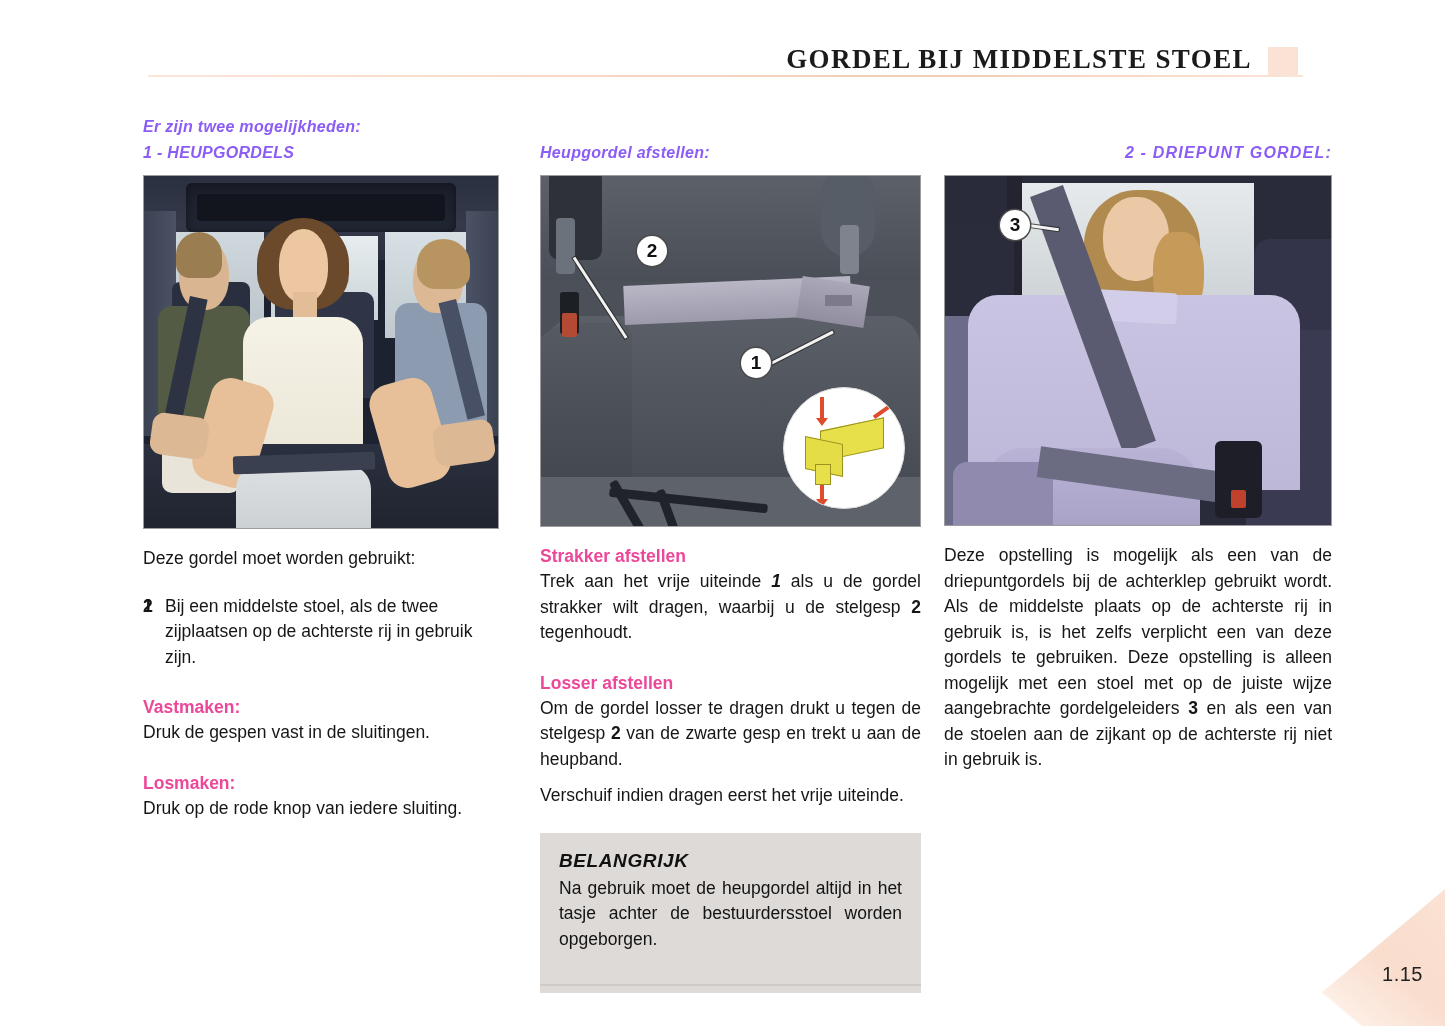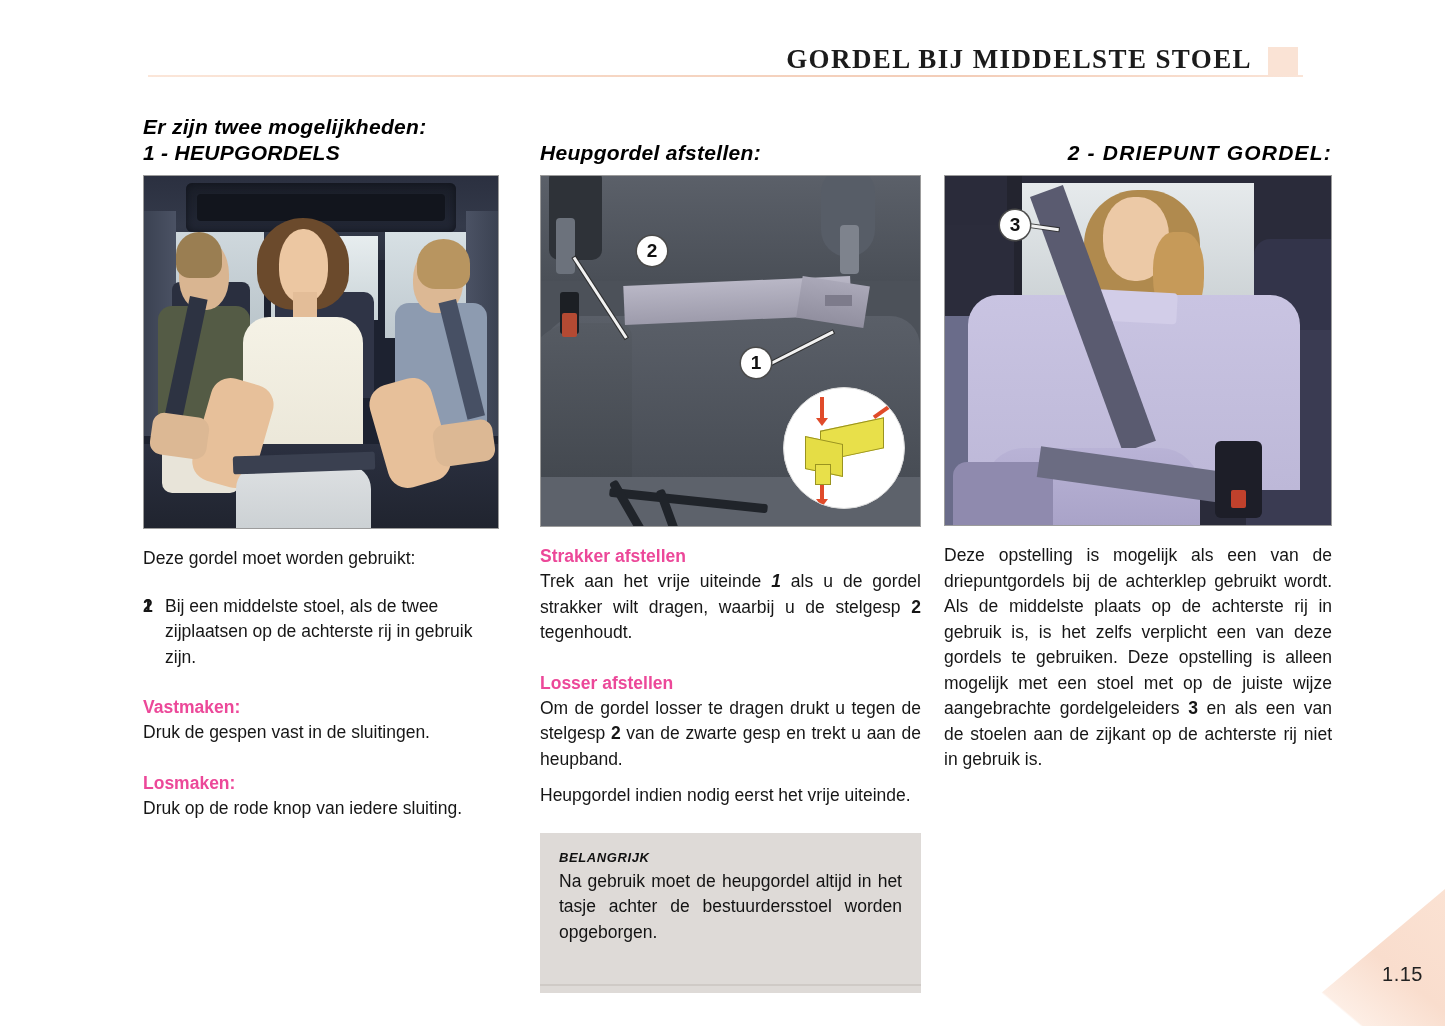--- a/index.html
+++ b/index.html
@@ -36,23 +36,23 @@
   }
 
   
   .col{position:absolute;top:114px;}
   .col-1{left:143px;width:356px;}
   .col-2{left:540px;width:381px;}
   .col-3{left:944px;width:388px;}
 
   .sec-head{
     font-style:italic;font-weight:700;
-    font-size:21px;
+    font-size:16px;
     letter-spacing:0.3px;
-    color:#000000;
+    color:#8b5cf6;
     line-height:26px;
     margin:0 0 9px 0;
     white-space:pre-line;
   }
   .sec-head.wide{letter-spacing:1.2px;text-align:right;}
 
   .photo{
     position:relative;
     width:100%;
     overflow:hidden;
@@ -107,21 +107,21 @@
     padding:17px 19px 0 19px;
     height:160px;
     box-sizing:border-box;
     position:relative;
   }
   .important:after{
     content:"";position:absolute;left:0;right:0;bottom:7px;height:2px;
     background:#cfcac6;
   }
   .important-title{
-    font-style:italic;font-weight:700;font-size:13px;
+    font-style:italic;font-weight:700;font-size:19px;
     letter-spacing:0.6px;
     color:#111;margin:0 0 4px 0;
   }
   .important-body{
     font-size:17.5px;line-height:25.5px;color:#131313;text-align:justify;margin:0;
   }
 
   
   .corner{
     position:absolute;right:0;bottom:0;
@@ -426,21 +426,21 @@
     </div>
 
     <div class="gap"></div>
     <p class="sub-head">Strakker afstellen</p>
     <p class="body-txt just"><span>Trek aan het vrije uiteinde </span><b class="ref">1</b><span> als u de gordel strakker wilt dragen, waarbij u de stelgesp </span><b class="refn">2</b><span> tegenhoudt.</span></p>
 
     <div class="gap-l"></div>
     <p class="sub-head">Losser afstellen</p>
     <p class="body-txt just"><span>Om de gordel losser te dragen drukt u tegen de stelgesp </span><b class="refn">2</b><span> van de zwarte gesp en trekt u aan de heupband.</span></p>
     <div class="gap-s"></div>
-    <p class="body-txt">Heupgordel indien nodig eerst het vrije uiteinde.</p>
+    <p class="body-txt">Verschuif indien dragen eerst het vrije uiteinde.</p>
 
     <div class="important">
       <p class="important-title">BELANGRIJK</p>
       <p class="important-body">Na gebruik moet de heupgordel altijd in het tasje achter de bestuurdersstoel worden opgeborgen.</p>
     </div>
   </div>
 
   <div class="col col-3">
 
     <div class="sec-head wide" style="margin-top:26px">2 - DRIEPUNT GORDEL:</div>

